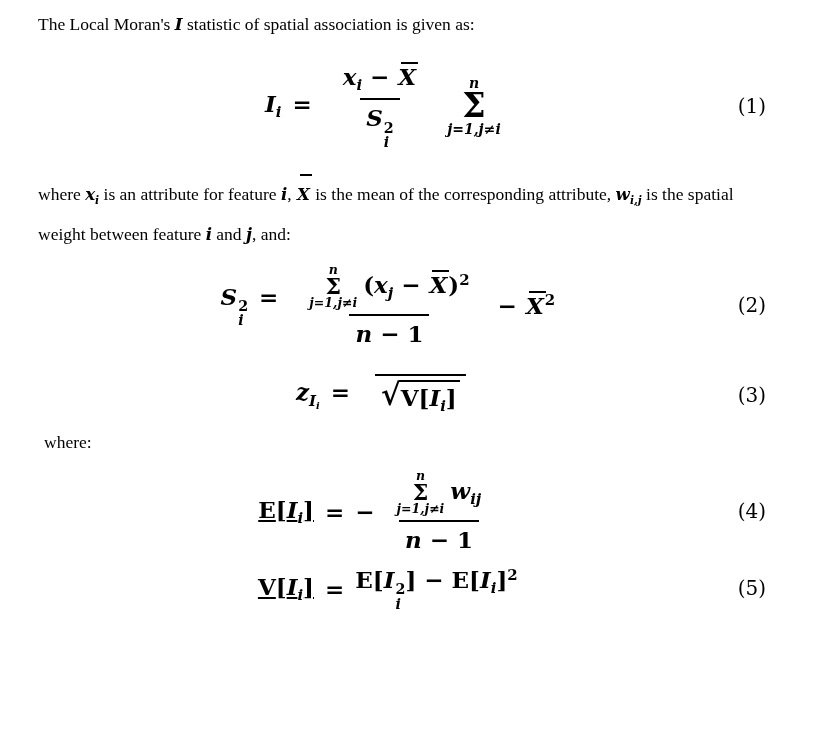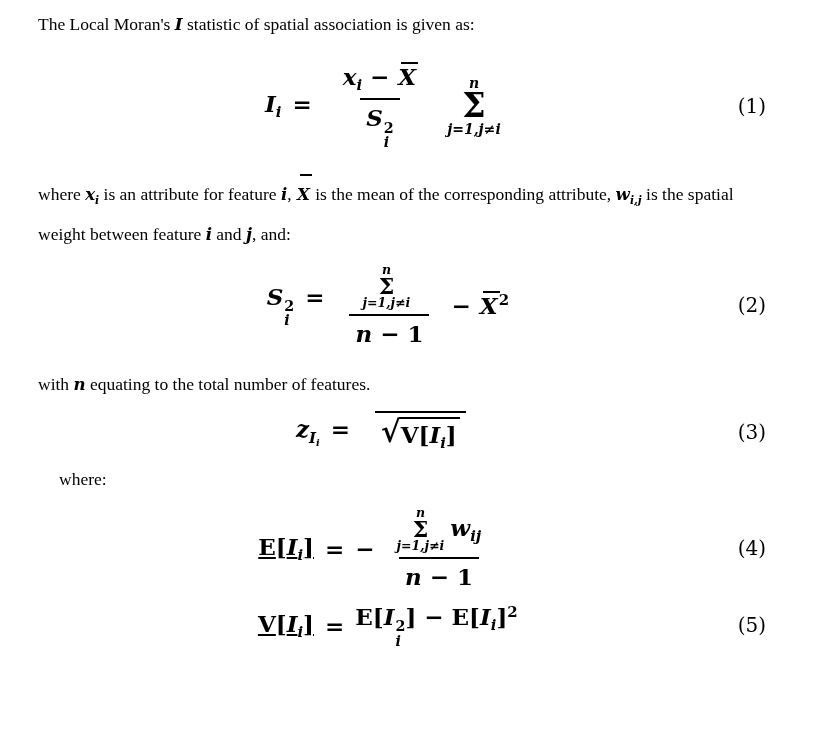--- a/index.html
+++ b/index.html
@@ -58,21 +58,21 @@
   .sqrt { display:inline-flex; align-items:flex-start; }
   .radical { font-style:normal; font-size:1.3em; line-height:1; margin-right:-2px; }
   .radicand { display:inline-flex; align-items:center; border-top:2px solid #000; padding:2px 3px 0 2px; }
   
   #intro { margin-bottom:0; }
   #eq1 { margin:27px 0 24px; }
   #para-attr { line-height:2.3; margin-bottom:2px; }
   #eq2 { margin:8px 0 26px; }
   #para-z { margin-top:46px; }
   #eq3 { margin:16px 0 16px; }
-  #para-where { margin:8px 0 0 21px; }
+  #para-where { margin:8px 0 0 6px; }
   
   .alignblock {
     display:grid;
     grid-template-columns:1fr auto auto auto 1fr auto;
     align-items:center; row-gap:12px; margin-top:16px;
     font-family:"DejaVu Serif", serif; font-style:italic; font-weight:bold; font-size:23px;
   }
   .alignblock .lhs { justify-self:end;text-decoration:underline; }
   .alignblock .rhs { justify-self:start; display:flex; align-items:center; }
   .alignblock .eqnum { justify-self:end; }
@@ -119,32 +119,32 @@
             <span class="rm">2</span>
             <span>i</span>
           </span><span class="rel rm">=</span></span>
       <span class="frac">
         <span class="num">
           <span class="smallsum">
             <span class="lim">n</span>
             <span class="sigma">Σ</span>
             <span class="lim">j=1,j≠i</span>
           </span>
+          <span class="mrow"><span class="rm">(</span><span>x</span><span class="sub">j</span><span class="op rm">−</span><span class="obar">X</span><span class="rm">)</span><span class="sup rm">2</span></span>
         </span>
         <span class="den">
             <span class="mrow"><span>n</span><span class="op rm">−</span><span class="rm">1</span></span>
           </span>
       </span>
       <span class="mrow"><span class="op rm">−</span><span class="obar">X</span><span class="sup rm">2</span></span>
     </span>
     <span class="sp"></span>
     <span class="eqnum">(2)</span>
   </div>
 
-  <p class="para" id="para-n"><span>with </span><span class="imath">n</span><span> equating to the total number of features.</span></p>
 
 
   <div class="eqrow" id="eq3">
     <span class="sp"></span>
     <span class="formula">
       <span class="mrow"><span>z</span><span class="sub"><span>I</span><span class="sub">i</span></span><span class="rel rm">=</span></span>
       <span class="frac">
         <span class="den">
           <span class="sqrt">
               <span class="radical">√</span>

